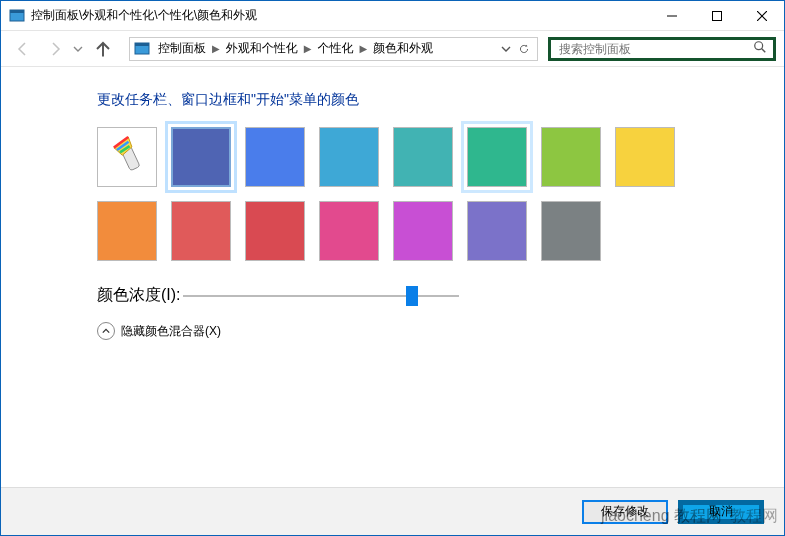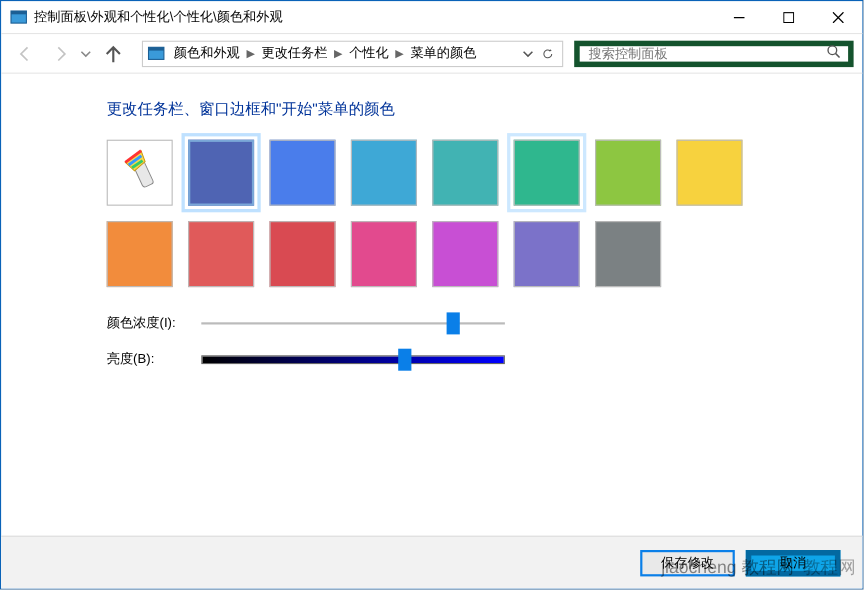--- a/index.html
+++ b/index.html
@@ -29,21 +29,21 @@
   .addr {
     flex: 1; height: 24px; border: 1px solid #ccc; display: flex; align-items: center;
     font-size: 12px; padding: 0 4px; margin: 0 6px 0 10px; position: relative;
   }
   .addr-icon { width: 16px; height: 16px; margin-right: 4px; }
   .crumb { padding: 0 4px; }
   .crumb-sep { color: #666; padding: 0 2px; font-size: 10px; }
   .addr-drop { margin-left: auto; display:flex; align-items:center; gap:8px; padding-right:4px;}
   .addr-drop svg { width:10px; height:10px; }
   .search {
-    width: 254px; height: 24px; border: 5px solid #14532d; display: flex; align-items: center;
+    width: 228px; height: 24px; border: 3px solid #14532d; display: flex; align-items: center;
     padding: 0 6px; font-size: 12px; color: #888;
   }
   .search input {
     border: none; outline: none; flex: 1; font-size: 12px; color: #555;
     background: transparent;
   }
   .search-icon svg { width: 14px; height: 14px; fill: #555; }
 
   .content { flex: 1; padding: 24px 24px 0 96px; overflow: hidden; }
   .heading { color: #003399; font-size: 14px; margin-bottom: 18px; }
@@ -51,21 +51,21 @@
   .swatches { display: flex; flex-wrap: wrap; gap: 14px; width: 620px; margin-bottom: 24px; }
   .swatch {
     width: 60px; height: 60px; border: 1px solid #bbb; position: relative;
     display:flex; align-items:center; justify-content:center;
   }
   .swatch.auto { background: #fff; }
   .swatch.selected { outline: 3px solid #bfe1ff; outline-offset: 3px; border: 2px solid #7aa7d8; }
   .swatch.hover-like { outline: 3px solid #cde8ff; outline-offset: 3px; }
   .auto-icon svg { width: 42px; height: 42px; }
 
-  .row { display: flex; align-items: center; margin-bottom: 16px; font-size: 12px; }
+  .row { display: flex; align-items: center; margin-bottom: 16px; font-size: 16px; }
   .row-label { width: 86px; color: #000; }
   .slider-wrap { position: relative; width: 276px; height: 14px; }
   .track-grad { position: absolute; left: 0; right: 0; top: 3px; height: 8px; border: 1px solid #666; }
   .thumb {
     position: absolute; width: 12px; height: 20px; background: #0a7fe8;
     top: -3px; transform: translateX(-50%);
   }
   .hue-grad { background: linear-gradient(to right, red, yellow, lime, cyan, blue, magenta, red); }
   .sat-grad { background: linear-gradient(to right, #808080, #3030ff); }
   .bri-grad { background: linear-gradient(to right, #000000, #0000ff); }
@@ -150,27 +150,27 @@
         </svg>
       </div>
 
     <div class="addr">
       <span class="addr-icon">
         <svg viewBox="0 0 16 16">
             <rect x="1" y="2" width="14" height="11" fill="#3a9ad9" stroke="#1c5f94"></rect>
             <rect x="1" y="2" width="14" height="3" fill="#1c5f94"></rect>
           </svg>
       </span>
-      <span class="crumb">颜色和外观</span>
+      <span class="crumb">控制面板</span>
       <span class="crumb-sep">▶</span>
-      <span class="crumb">更改任务栏</span>
+      <span class="crumb">外观和个性化</span>
       <span class="crumb-sep">▶</span>
       <span class="crumb">个性化</span>
       <span class="crumb-sep">▶</span>
-      <span class="crumb">菜单的颜色</span>
+      <span class="crumb">颜色和外观</span>
       <span class="addr-drop">
         <svg viewBox="0 0 10 10">
             <path d="M1 3 L5 7 L9 3" fill="none" stroke="#555" stroke-width="1.4"></path>
           </svg>
         <svg viewBox="0 0 14 14">
             <path d="M12 7a5 5 0 1 1-2-4" fill="none" stroke="#555" stroke-width="1.3"></path>
             <path d="M10 1 L12 3 L9 4 Z" fill="#555"></path>
           </svg>
       </span>
     </div>
@@ -216,30 +216,31 @@
       </div>
 
     <div class="row">
       <span class="row-label">颜色浓度(I):</span>
       <div class="slider-wrap">
         <div class="track-grad int-grad"></div>
         <div class="thumb" id="thumb-int" style="left: 83%;"></div>
       </div>
     </div>
 
-
-
-
-    <div class="row">
-      <span class="row-label">亮度(B):</span>
-      <div class="slider-wrap">
-        <div class="track-grad bri-grad"></div>
-        <div class="thumb" id="thumb-bri" style="left: 67%;"></div>
-      </div>
-    </div>
+    <div class="toggle-row">
+      <span class="chev-circle">
+          <svg viewBox="0 0 10 10">
+            <path d="M1 7 L5 3 L9 7" fill="none" stroke="#333" stroke-width="1.6"></path>
+          </svg>
+        </span>
+      <span>隐藏颜色混合器(X)</span>
+    </div>
+
+
+
   </div>
 
   <div class="footer">
     <div class="btn primary">保存修改</div>
     <div class="btn">取消</div>
   </div>
 
   <div class="watermark">
     <span>jiaocheng 教程网</span>
     <span class="wm2">教程网</span>

